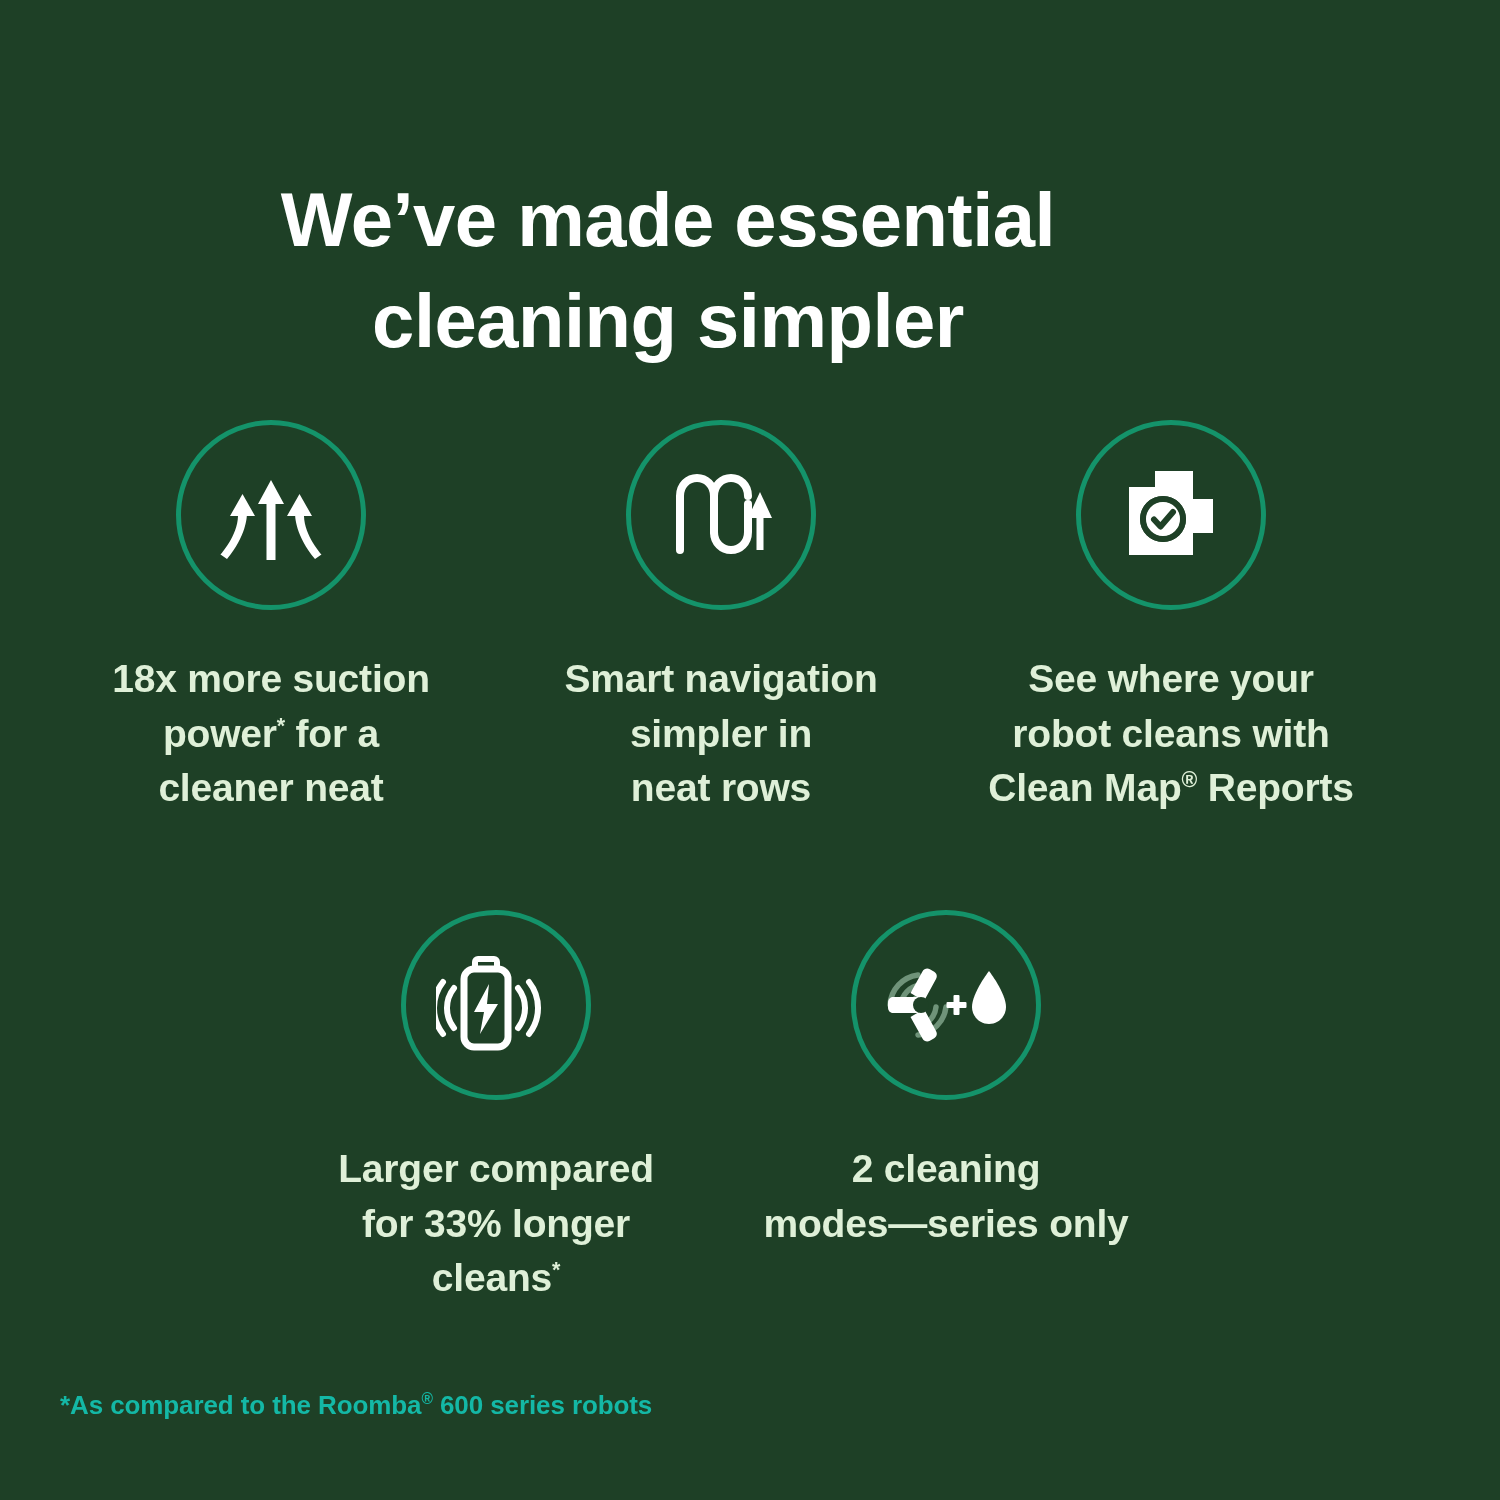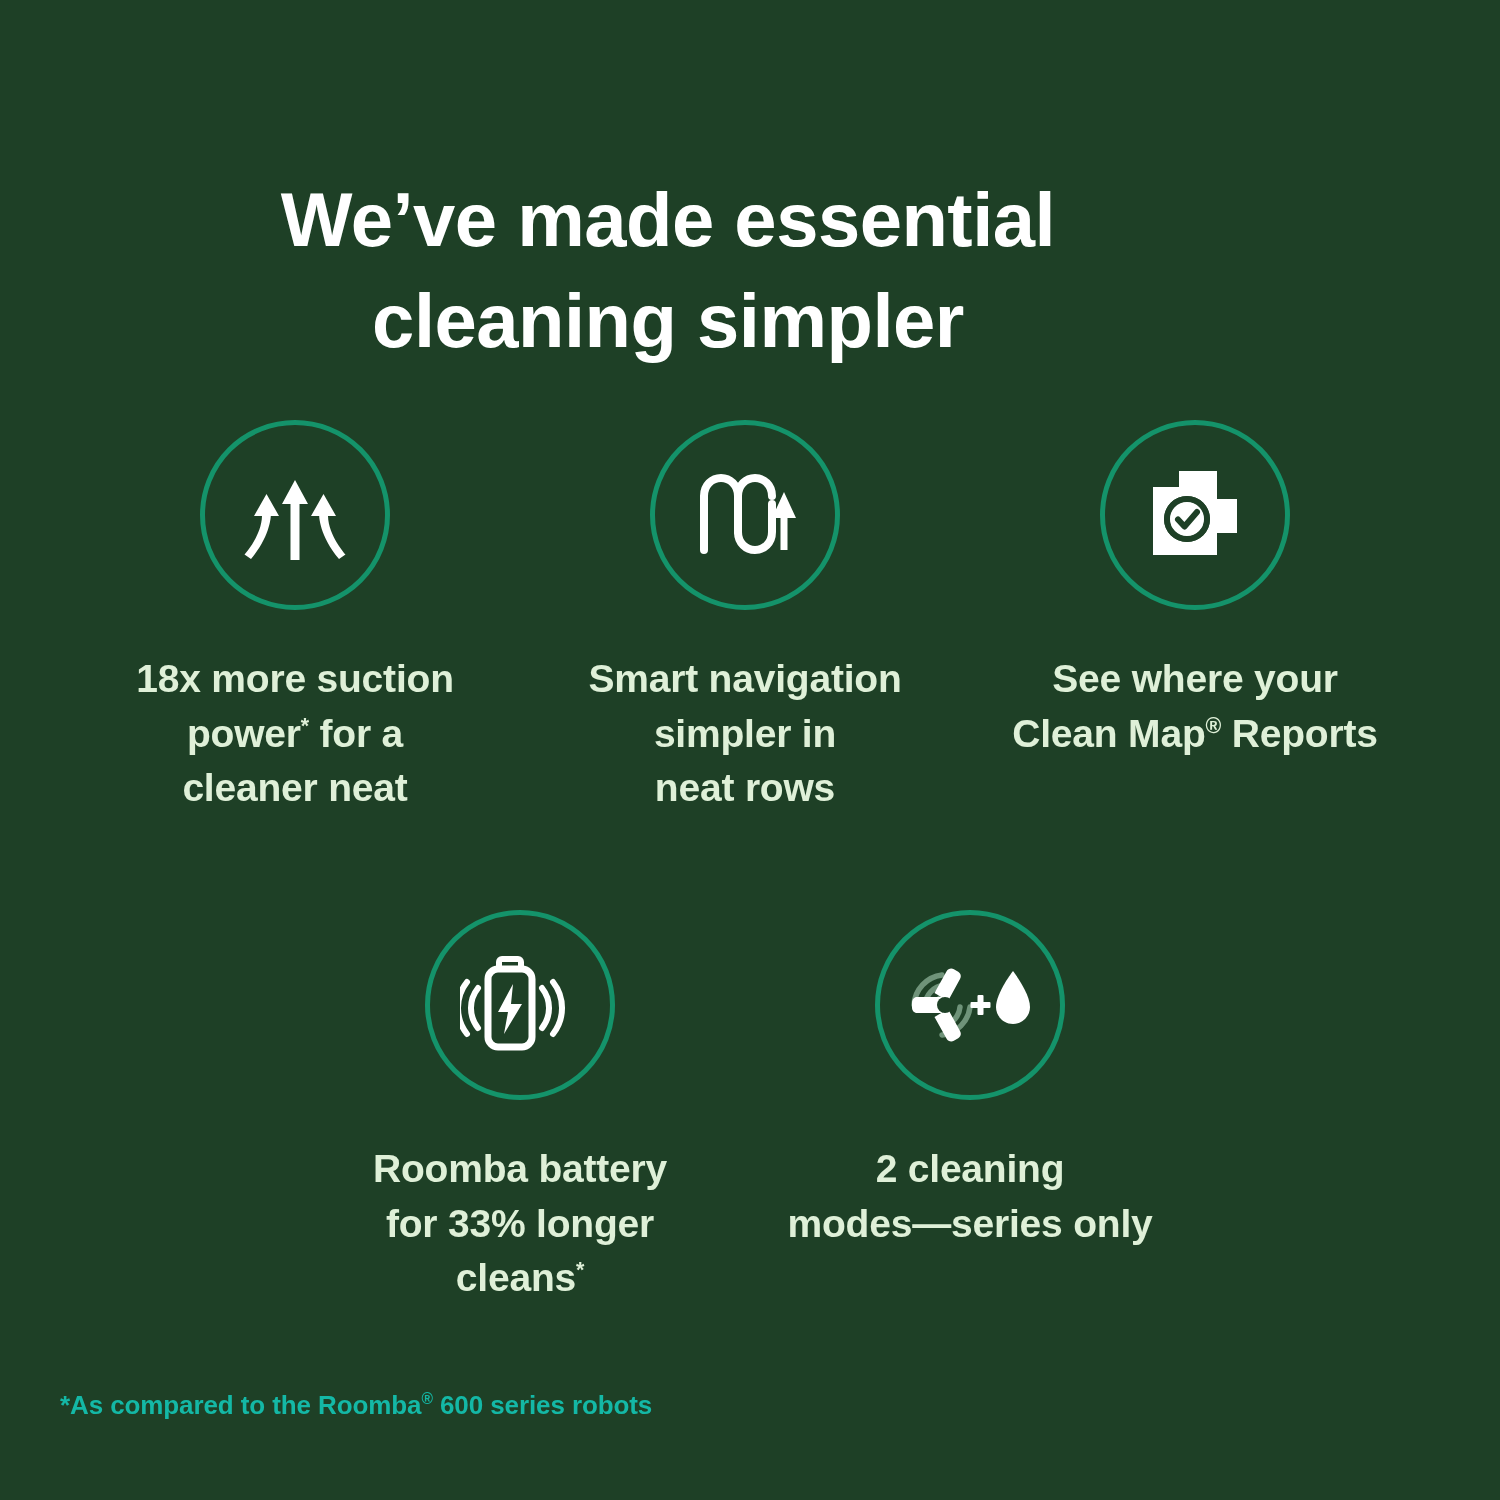--- a/index.html
+++ b/index.html
@@ -37,21 +37,20 @@
   }
   .headline .hl-line { display: block; }
 
   
   .row {
     position: absolute;
     left: 0;
     width: 1442px;
     display: flex;
     justify-content: center;
-    margin-left: 24px;
   }
   .row-top { top: 420px; }
   .row-bottom { top: 910px; }
 
   .feature {
     width: 450px;
     display: flex;
     flex-direction: column;
     align-items: center;
   }
@@ -154,20 +153,21 @@
           <circle cx="48" cy="60" r="23" fill="#1e4026"></circle>
           <circle cx="48" cy="60" r="20" fill="none" stroke="#ffffff" stroke-width="0"></circle>
           <circle cx="48" cy="60" r="20" fill="#ffffff"></circle>
           <circle cx="48" cy="60" r="20" fill="none" stroke="#1e4026" stroke-width="6"></circle>
           <circle cx="48" cy="60" r="16.5" fill="#ffffff"></circle>
           <path d="M39 60.5 L45.5 67.5 L58 53" fill="none" stroke="#1e4026" stroke-width="6" stroke-linecap="round" stroke-linejoin="round"></path>
         </svg>
       </div>
       <div class="caption">
         <span class="cap-line">See where your</span>
+        <span class="cap-line">robot cleans with</span>
         <span class="cap-line"><span>Clean Map</span><sup>®</sup><span> Reports</span></span>
       </div>
     </div>
 
   </div>
 
   <div class="row row-bottom">
 
     <div class="feature">
       <div class="circle">
@@ -177,21 +177,21 @@
           <path d="M53 38 L38 66 L48 66 L44 88 L62 58 L51 58 Z" fill="#ffffff"></path>
 
           <path d="M18 42 A32 32 0 0 0 18 82" fill="none" stroke="#ffffff" stroke-width="6" stroke-linecap="round"></path>
           <path d="M7 36 A42 42 0 0 0 7 88" fill="none" stroke="#ffffff" stroke-width="6" stroke-linecap="round"></path>
 
           <path d="M82 42 A32 32 0 0 1 82 82" fill="none" stroke="#ffffff" stroke-width="6" stroke-linecap="round"></path>
           <path d="M93 36 A42 42 0 0 1 93 88" fill="none" stroke="#ffffff" stroke-width="6" stroke-linecap="round"></path>
         </svg>
       </div>
       <div class="caption">
-        <span class="cap-line">Roomba battery</span>
+        <span class="cap-line">Larger compared</span>
         <span class="cap-line">for 33% longer</span>
         <span class="cap-line"><span>cleans</span><sup>*</sup></span>
       </div>
     </div>
 
     <div class="feature">
       <div class="circle">
         <svg class="svg-icon" width="132" height="96" viewBox="0 0 132 96">
 
           <g stroke="#6f9379" fill="none" stroke-width="5.5" stroke-linecap="round">

